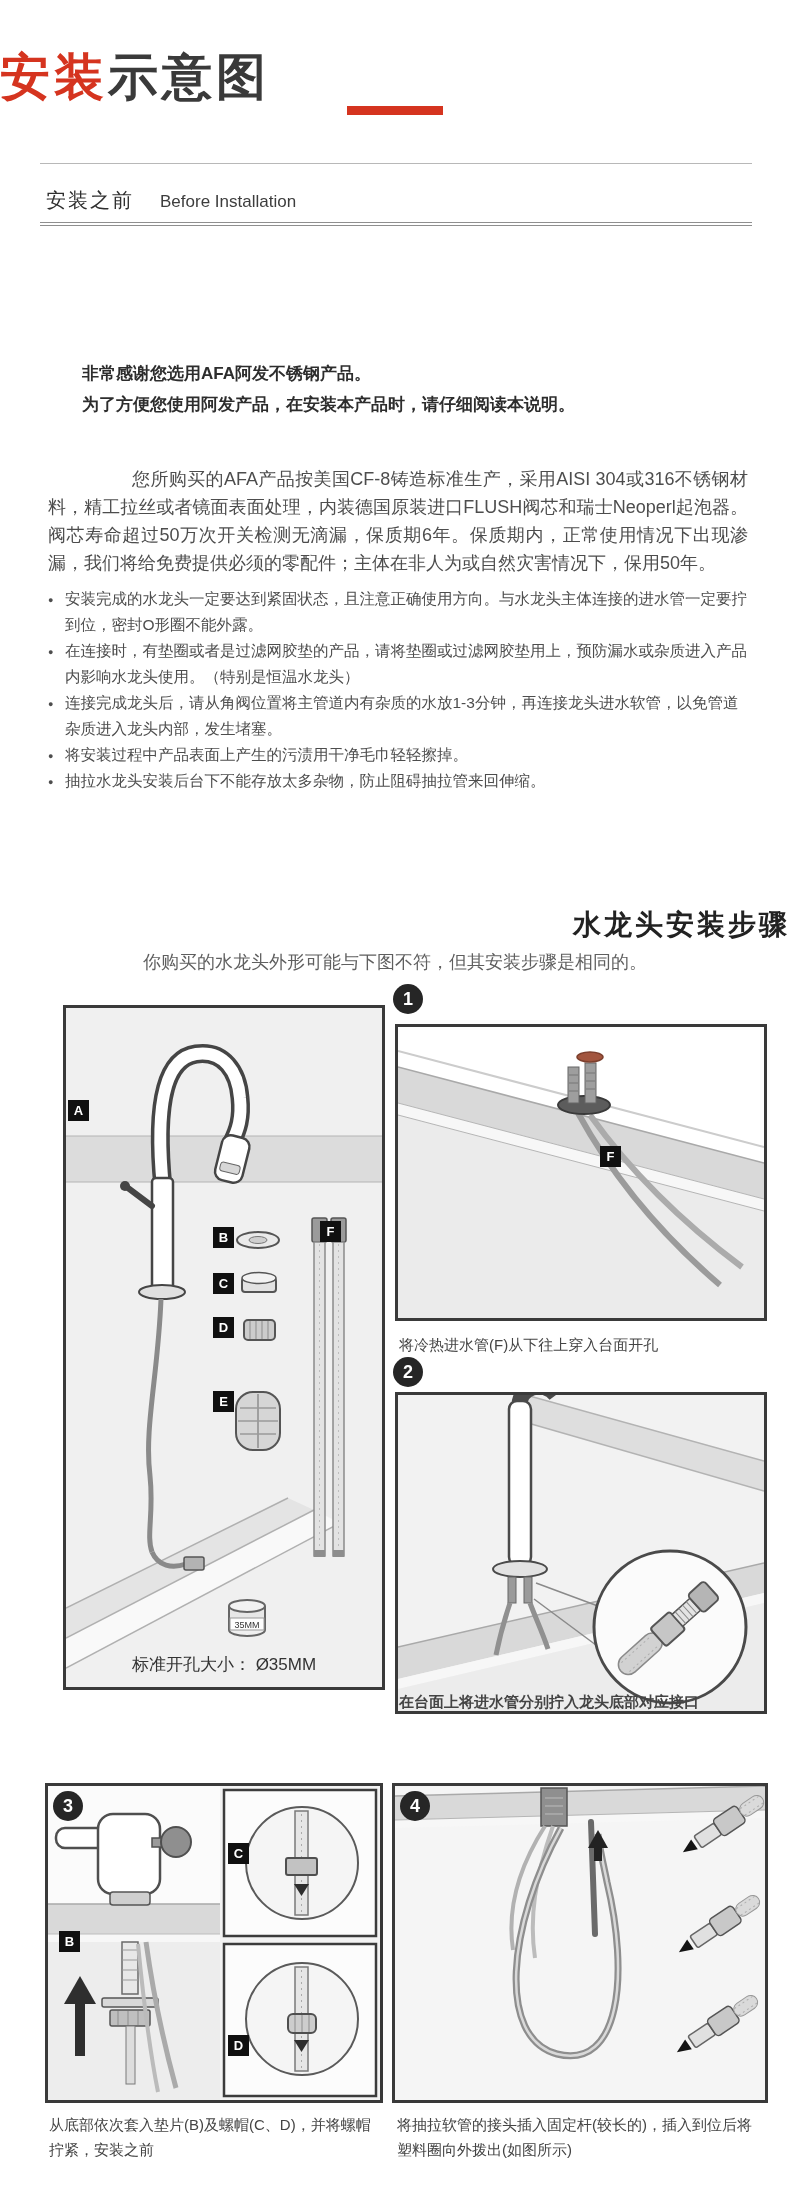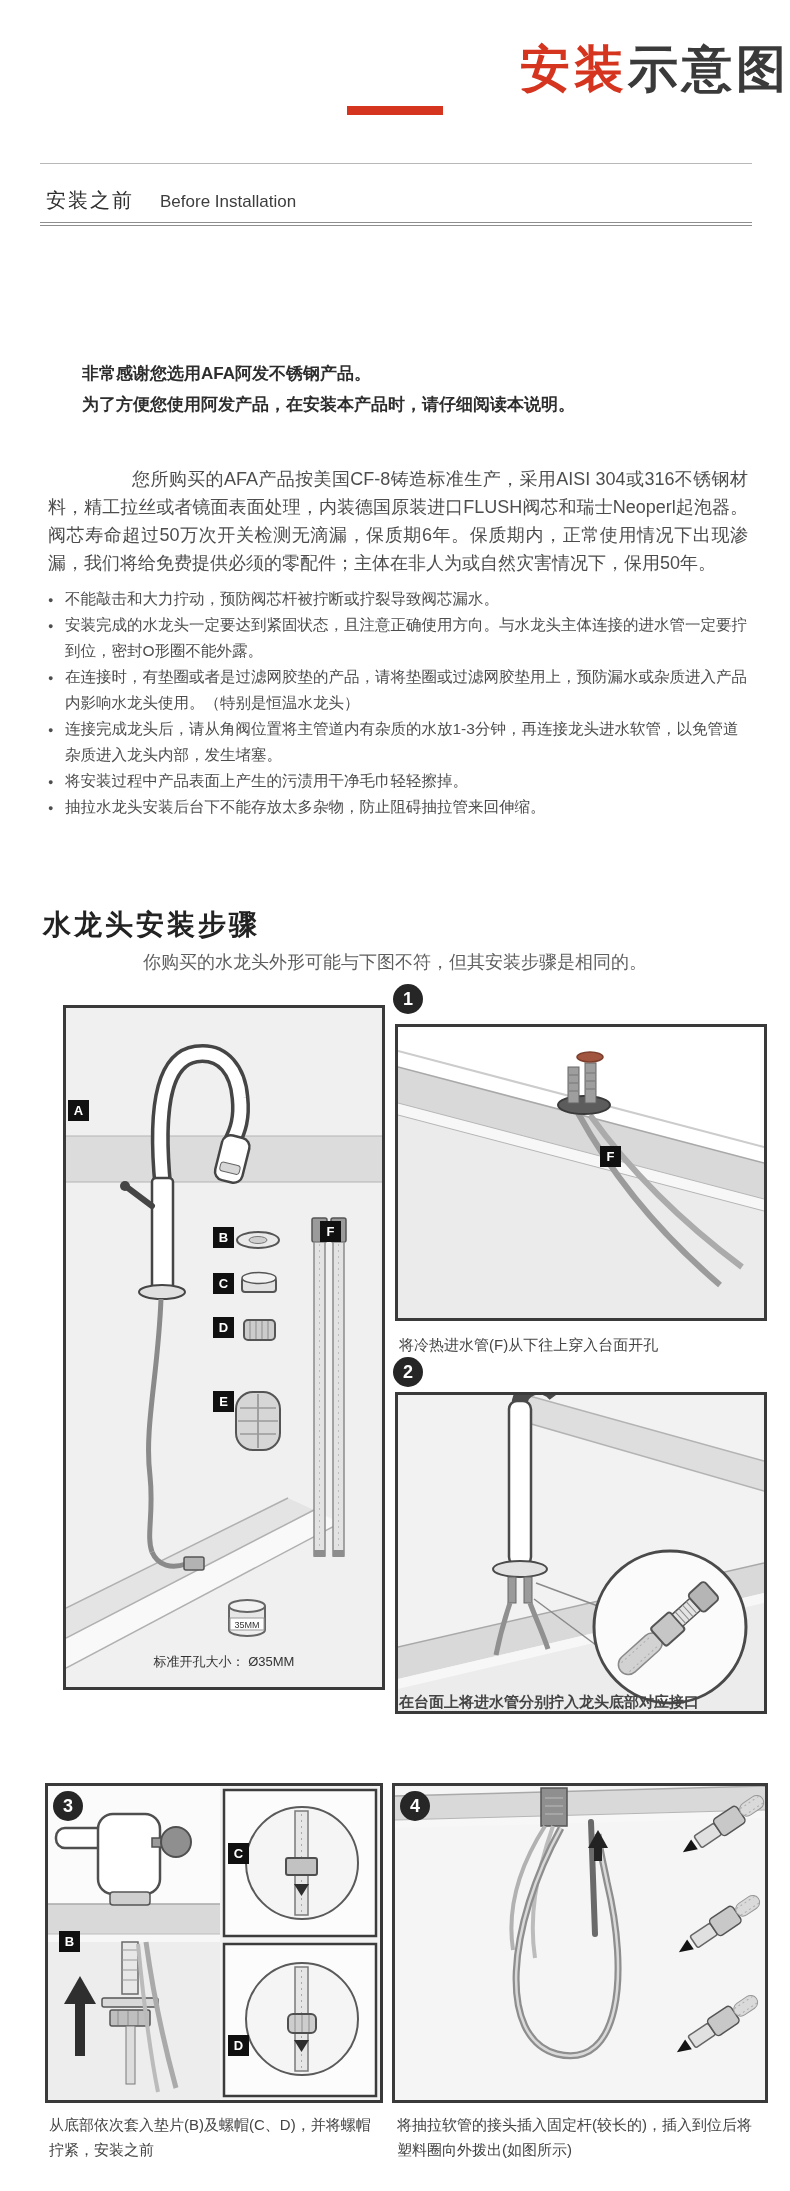--- a/index.html
+++ b/index.html
@@ -1,21 +1,21 @@
 <!DOCTYPE html>
 <html><head>
 <meta charset="utf-8">
 <style>
   html,body{margin:0;padding:0;}
   body{width:790px;height:2191px;position:relative;background:#ffffff;
        font-family:"Liberation Sans","DejaVu Sans",sans-serif;color:#3b3b3b;overflow:hidden;}
   .abs{position:absolute;}
 
   
-  .page-title{left:0;right:0;top:36px;text-align:right;font-size:50px;font-weight:700;
+  .page-title{left:0;right:0;top:44px;text-align:left;font-size:50px;font-weight:700;
               letter-spacing:4px;color:#3a3a3a;}
   .page-title .red{color:#d5341f;}
   .title-underline{left:347px;top:106px;width:96px;height:9px;background:#d5341f;}
 
   
   .rule-thin{left:40px;top:163px;width:712px;height:1px;background:#b8b8b8;}
   .sec1-head{left:46px;top:187px;display:flex;align-items:baseline;}
   .sec1-zh{font-size:20px;color:#2f2f2f;letter-spacing:2px;}
   .sec1-en{font-size:17px;color:#3d3d3d;margin-left:26px;}
   .rule-thick{left:40px;top:222px;width:712px;height:4px;box-sizing:border-box;
@@ -23,22 +23,22 @@
 
   .intro{left:82px;top:311px;width:662px;font-size:17px;font-weight:700;color:#2d2d2d;line-height:31px;margin-top:47px;}
   .para{left:48px;top:465px;width:700px;font-size:18px;color:#4d4d4d;line-height:28px;
         text-align:justify;text-indent:84px;}
   .notices{left:48px;top:586px;width:702px;margin:0;padding:0;list-style:none;
            font-size:15.5px;color:#4d4d4d;line-height:26px;}
   .notices li{position:relative;padding-left:17px;}
   .notices li::before{content:"●";position:absolute;left:0;top:1px;font-size:9px;color:#4d4d4d;}
 
   
-  .sec2-title{left:0;right:0;top:906px;text-align:left;font-size:28px;font-weight:700;
-              color:#222222;letter-spacing:3px;padding-left:43px;}
+  .sec2-title{left:0;right:0;top:906px;text-align:right;font-size:28px;font-weight:700;
+              color:#222222;letter-spacing:3px;}
   .sec2-sub{left:0;right:0;top:950px;text-align:center;font-size:18px;color:#5f5f5f;}
 
   .dbox{border:3px solid #3a3a3a;background:#f1f1f1;box-sizing:border-box;}
   .dbox svg{display:block;width:100%;height:100%;}
   #box-a{left:63px;top:1005px;width:322px;height:685px;}
   #box-1{left:395px;top:1024px;width:372px;height:297px;}
   #box-2{left:395px;top:1392px;width:372px;height:322px;}
   #box-3{left:45px;top:1783px;width:338px;height:320px;}
   #box-4{left:392px;top:1783px;width:376px;height:320px;}
 
@@ -50,21 +50,21 @@
   #circ-4{left:400px;top:1791px;}
 
   .caption{font-size:15px;color:#444444;line-height:25px;}
   #cap-1{left:399px;top:1332px;width:370px;}
   #cap-2{left:399px;top:1689px;width:370px;font-weight:bold;}
   #cap-3{left:49px;top:2112px;width:332px;}
   #cap-4{left:397px;top:2112px;width:368px;}
 
   .plabel{position:absolute;width:21px;height:21px;background:#101010;color:#ffffff;
           font-size:13px;font-weight:700;display:flex;align-items:center;justify-content:center;}
-  .hole-note{position:absolute;left:0;right:0;top:645px;text-align:center;font-size:13px;color:#333333;}
+  .hole-note{position:absolute;left:0;right:0;top:645px;text-align:center;font-size:17px;color:#333333;}
 </style>
 </head>
 <body>
 
 <div class="abs page-title">
   <span class="red">安装</span><span>示意图</span>
 </div>
 <div class="abs title-underline"></div>
 
 <div class="abs rule-thin"></div>
@@ -75,21 +75,20 @@
 <div class="abs rule-thick"></div>
 
 <div class="abs intro">
   <div>非常感谢您选用AFA阿发不锈钢产品。</div>
   <div>为了方便您使用阿发产品，在安装本产品时，请仔细阅读本说明。</div>
 </div>
 
 <div class="abs para">您所购买的AFA产品按美国CF-8铸造标准生产，采用AISI 304或316不锈钢材料，精工拉丝或者镜面表面处理，内装德国原装进口FLUSH阀芯和瑞士Neoperl起泡器。阀芯寿命超过50万次开关检测无滴漏，保质期6年。保质期内，正常使用情况下出现渗漏，我们将给免费提供必须的零配件；主体在非人为或自然灾害情况下，保用50年。</div>
 
 <ul class="abs notices">
-  <li>不能敲击和大力拧动，预防阀芯杆被拧断或拧裂导致阀芯漏水。</li>
   <li>安装完成的水龙头一定要达到紧固状态，且注意正确使用方向。与水龙头主体连接的进水管一定要拧到位，密封O形圈不能外露。</li>
   <li>在连接时，有垫圈或者是过滤网胶垫的产品，请将垫圈或过滤网胶垫用上，预防漏水或杂质进入产品内影响水龙头使用。（特别是恒温水龙头）</li>
   <li>连接完成龙头后，请从角阀位置将主管道内有杂质的水放1-3分钟，再连接龙头进水软管，以免管道杂质进入龙头内部，发生堵塞。</li>
   <li>将安装过程中产品表面上产生的污渍用干净毛巾轻轻擦掉。</li>
   <li>抽拉水龙头安装后台下不能存放太多杂物，防止阻碍抽拉管来回伸缩。</li>
 </ul>
 
 <div class="abs sec2-title">水龙头安装步骤</div>
 <div class="abs sec2-sub">你购买的水龙头外形可能与下图不符，但其安装步骤是相同的。</div>
 

